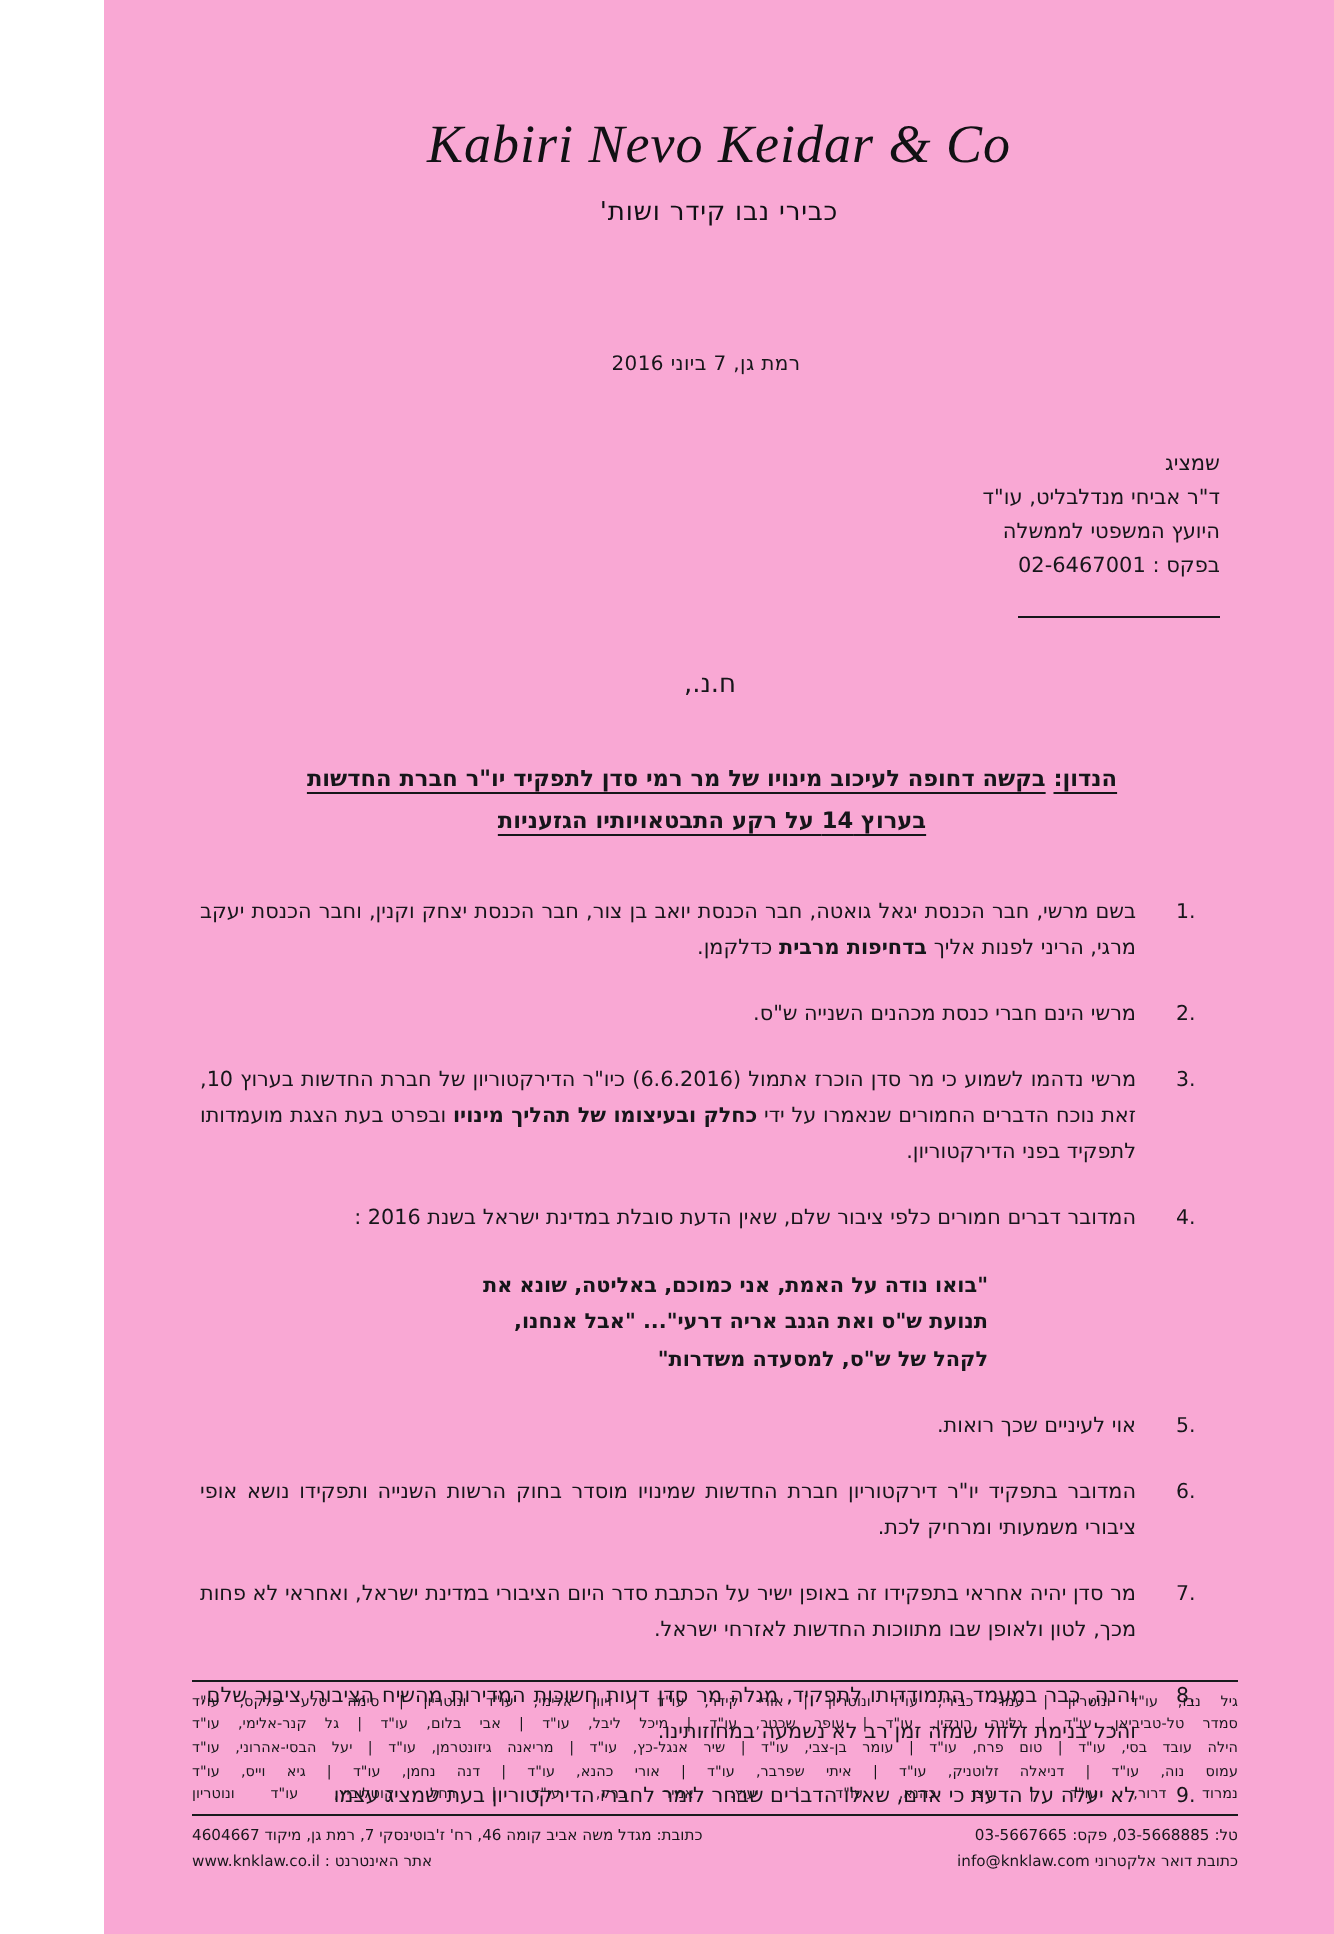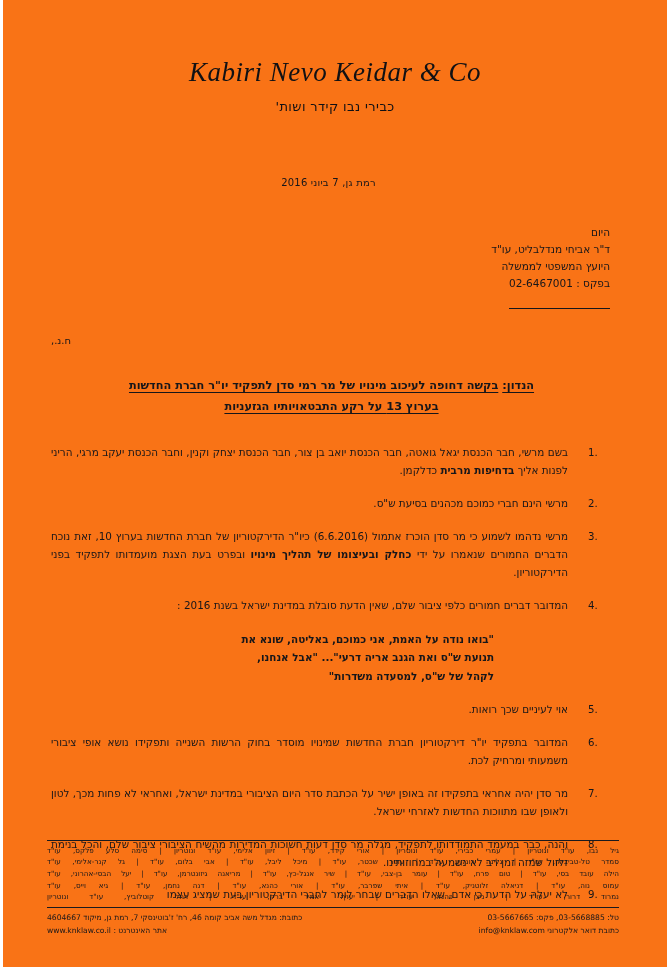--- a/index.html
+++ b/index.html
@@ -2,23 +2,23 @@
 <html lang="he" dir="rtl"><head>
 <meta charset="utf-8">
 <style>
   html, body {
     margin: 0;
     padding: 0;
     background: #ffffff;
   }
   .page {
     position: relative;
-    width: 664px;
+    width: 615px;
     height: 967px;
-    background: #f97316;
+    background: #f9a8d4;
     overflow: hidden;
     font-family: "Liberation Serif", "DejaVu Serif", serif;
     color: #16161a;
     box-sizing: border-box;
   }
 
   
   .letterhead {
     text-align: center;
     padding-top: 58px;
@@ -79,22 +79,22 @@
     padding-right: 2px;
   }
   .addressee .fax-line {
     display: inline-block;
     border-bottom: 1px solid #16161a;
     padding-bottom: 16px;
   }
 
   .salutation {
     margin-top: 26px;
-    font-size: 10px;
-    text-align: left;
+    font-size: 13px;
+    text-align: center;
     padding-right: 2px;
   }
 
   .subject {
     margin-top: 30px;
     text-align: center;
     font-size: 11.3px;
     font-weight: bold;
     line-height: 1.85;
   }
@@ -197,50 +197,50 @@
       <span>Co</span>
     </div>
     <div class="firm-name-he">כבירי נבו קידר ושות'</div>
   </div>
 
   <div class="body-wrap">
 
     <div class="date-line">רמת גן, 7 ביוני 2016</div>
 
     <div class="addressee">
-      <div>היום</div>
+      <div>שמציג</div>
       <div>ד"ר אביחי מנדלבליט, עו"ד</div>
       <div>היועץ המשפטי לממשלה</div>
       <div>
         <span class="fax-line">בפקס : 02-6467001</span>
       </div>
     </div>
 
     <div class="salutation">ח.נ.,</div>
 
     <div class="subject">
       <div>
         <span class="u">הנדון:</span>
         <span class="u">בקשה דחופה לעיכוב מינויו של מר רמי סדן לתפקיד יו"ר חברת החדשות</span>
       </div>
       <div>
-        <span class="u">בערוץ 13 על רקע התבטאויותיו הגזעניות</span>
+        <span class="u">בערוץ 14 על רקע התבטאויותיו הגזעניות</span>
       </div>
     </div>
 
     <div class="clauses">
 
       <div class="clause">
         <div class="clause-num">1.</div>
         <div class="clause-text">בשם מרשי, חבר הכנסת יגאל גואטה, חבר הכנסת יואב בן צור, חבר הכנסת יצחק וקנין, וחבר הכנסת יעקב מרגי, הריני לפנות אליך <b>בדחיפות מרבית</b> כדלקמן.</div>
       </div>
 
       <div class="clause">
         <div class="clause-num">2.</div>
-        <div class="clause-text">מרשי הינם חברי כמוכם מכהנים בסיעת ש"ס.</div>
+        <div class="clause-text">מרשי הינם חברי כנסת מכהנים השנייה ש"ס.</div>
       </div>
 
       <div class="clause">
         <div class="clause-num">3.</div>
         <div class="clause-text">מרשי נדהמו לשמוע כי מר סדן הוכרז אתמול (6.6.2016) כיו"ר הדירקטוריון של חברת החדשות בערוץ 10, זאת נוכח הדברים החמורים שנאמרו על ידי <b>כחלק ובעיצומו של תהליך מינויו</b> ובפרט בעת הצגת מועמדותו לתפקיד בפני הדירקטוריון.</div>
       </div>
 
       <div class="clause">
         <div class="clause-num">4.</div>
         <div class="clause-text">המדובר דברים חמורים כלפי ציבור שלם, שאין הדעת סובלת במדינת ישראל בשנת 2016 :</div>

